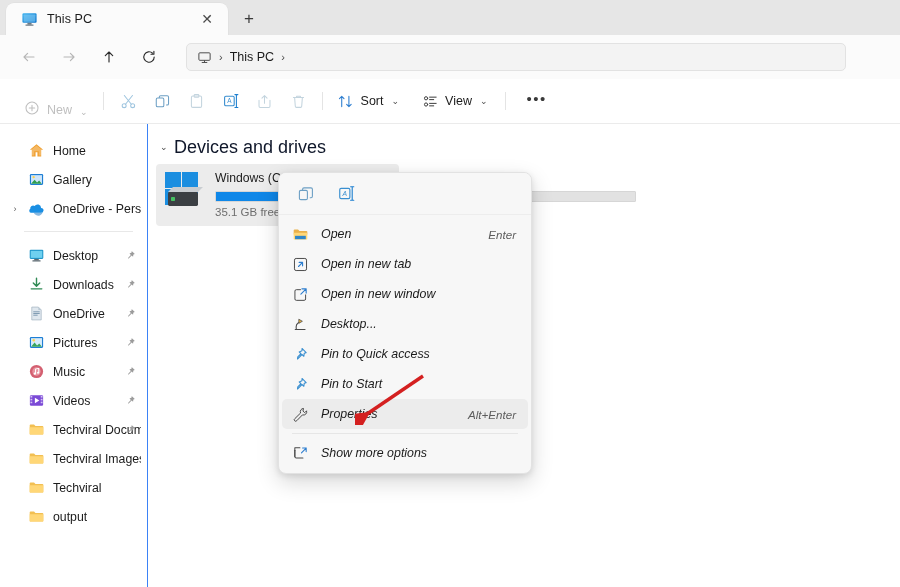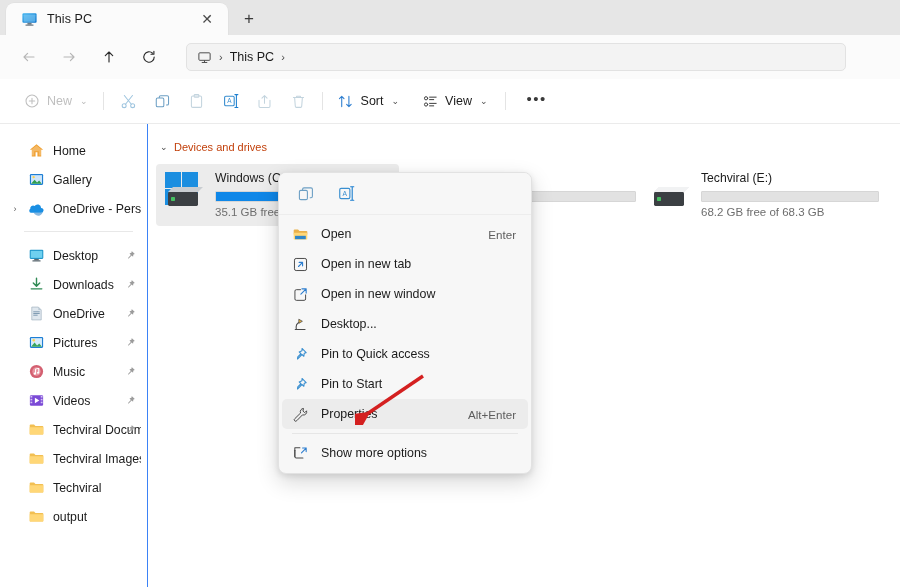--- a/index.html
+++ b/index.html
@@ -84,21 +84,21 @@
     background: #ffffff;
     display: flex; align-items: center;
     border-bottom: 1px solid #ebebeb;
   }
   .cmd-item {
     height: 32px; border-radius: 5px;
     display: flex; align-items: center;
     padding: 0 8px; color: #bfbfbf;
     font-size: 12.5px; gap: 6px;
   }
-  .cmd-new { margin-left: 14px; padding: 0 9px; }
+  .cmd-new { margin-left: 14px; padding: 0 9px; align-items: flex-end; }
   .cmd-sep {
     width: 1px; height: 18px; background: #e4e4e4;
     margin: 0 6px;
   }
   .cmd-icon { display: flex; align-items: center; justify-content: center; width: 18px; height: 18px; }
   .chev { font-size: 9px; color: #b9b9b9; margin-left: 2px; }
   .cmd-item.active { color: #1b1b1b; }
   .cmd-item.active .chev { color: #4d4d4d; }
   .cmd-dots { letter-spacing: 1.5px; font-size: 15px; color: #3a3a3a; padding-bottom: 6px; }
 
@@ -140,21 +140,21 @@
   
   .content {
     position: absolute; left: 148px; top: 124px;
     width: 752px; height: 463px; background: #ffffff;
     padding: 13px 0 0 8px;
   }
   .group-header {
     display: flex; align-items: center; height: 20px; margin-left: 4px;
   }
   .group-chev { font-size: 9px; color: #4a4a4a; width: 14px; display:flex; align-items:center;}
-  .group-title { font-size: 11px; color: #c2410c; }
+  .group-title { font-size: 18px; color: #0f172a; }
 
   .drive-row { display: flex; margin-top: 7px; }
   .drive {
     position: relative; width: 243px; height: 62px;
     display: flex; padding: 6px 7px 0 7px;
     border-radius: 4px;
   }
   .drive.selected { background: #ececec; }
   .drive-icon { width: 48px; height: 46px; flex: 0 0 48px; position: relative; }
   .drive-info { margin-left: 4px; flex: 1; padding-top: 1px; }
@@ -170,20 +170,21 @@
   
   .ctxmenu {
     position: absolute; left: 278px; top: 172px;
     width: 254px;
     background: #f7f7f7;
     border: 1px solid #e2e2e2;
     border-radius: 8px;
     box-shadow: 0 8px 22px rgba(0,0,0,0.16), 0 2px 6px rgba(0,0,0,0.10);
     overflow: hidden;
     z-index: 40;
+    font-style: italic;
   }
   .ctx-toolbar {
     height: 42px; display: flex; align-items: center;
     padding-left: 10px; gap: 6px;
     border-bottom: 1px solid #ededed;
     background: #f7f7f7;
   }
   .ctx-tool {
     width: 34px; height: 30px; border-radius: 5px;
     display: flex; align-items: center; justify-content: center;
@@ -586,35 +587,20 @@
               <rect x="8" y="27" width="4" height="4" rx=".7" fill="#45c061"></rect>
             </svg></div>
           <div class="drive-info">
             <div class="drive-name">Data (D:)</div>
             <div class="drive-bar">
               <div class="drive-bar-fill" style="width:0%;background:#e2e2e2"></div>
             </div>
             <div class="drive-free">.0 GB</div>
           </div>
         </div>
-        <div class="drive">
-          <div class="drive-icon"><svg width="46" height="44" viewBox="0 0 46 44">
-              <path d="M5 22h30l5-5H10z" fill="#e6e8ea"></path>
-              <path d="M10 17h30l-5 5H5z" fill="#f1f2f3"></path>
-              <rect x="5" y="22" width="30" height="14" rx="1.4" fill="#3b3f43"></rect>
-              <rect x="8" y="27" width="4" height="4" rx=".7" fill="#45c061"></rect>
-            </svg></div>
-          <div class="drive-info">
-            <div class="drive-name">Techviral (E:)</div>
-            <div class="drive-bar">
-              <div class="drive-bar-fill" style="width:0%;background:#e2e2e2"></div>
-            </div>
-            <div class="drive-free">68.2 GB free of 68.3 GB</div>
-          </div>
-        </div>
       </div>
   </div>
 
   <div class="ctxmenu">
     <div class="ctx-toolbar">
       <div class="ctx-tool">
         <svg width="18" height="18" viewBox="0 0 18 18" fill="none" stroke="#6c9fc4" stroke-width="1.1" stroke-linejoin="round">
           <rect x="2.4" y="5.4" width="8" height="9.2" rx="1.4"></rect>
           <path d="M5.6 5.4V4.3a1.4 1.4 0 0 1 1.4-1.4h7a1.4 1.4 0 0 1 1.4 1.4v7a1.4 1.4 0 0 1-1.4 1.4h-1.2"></path>
           </svg>

